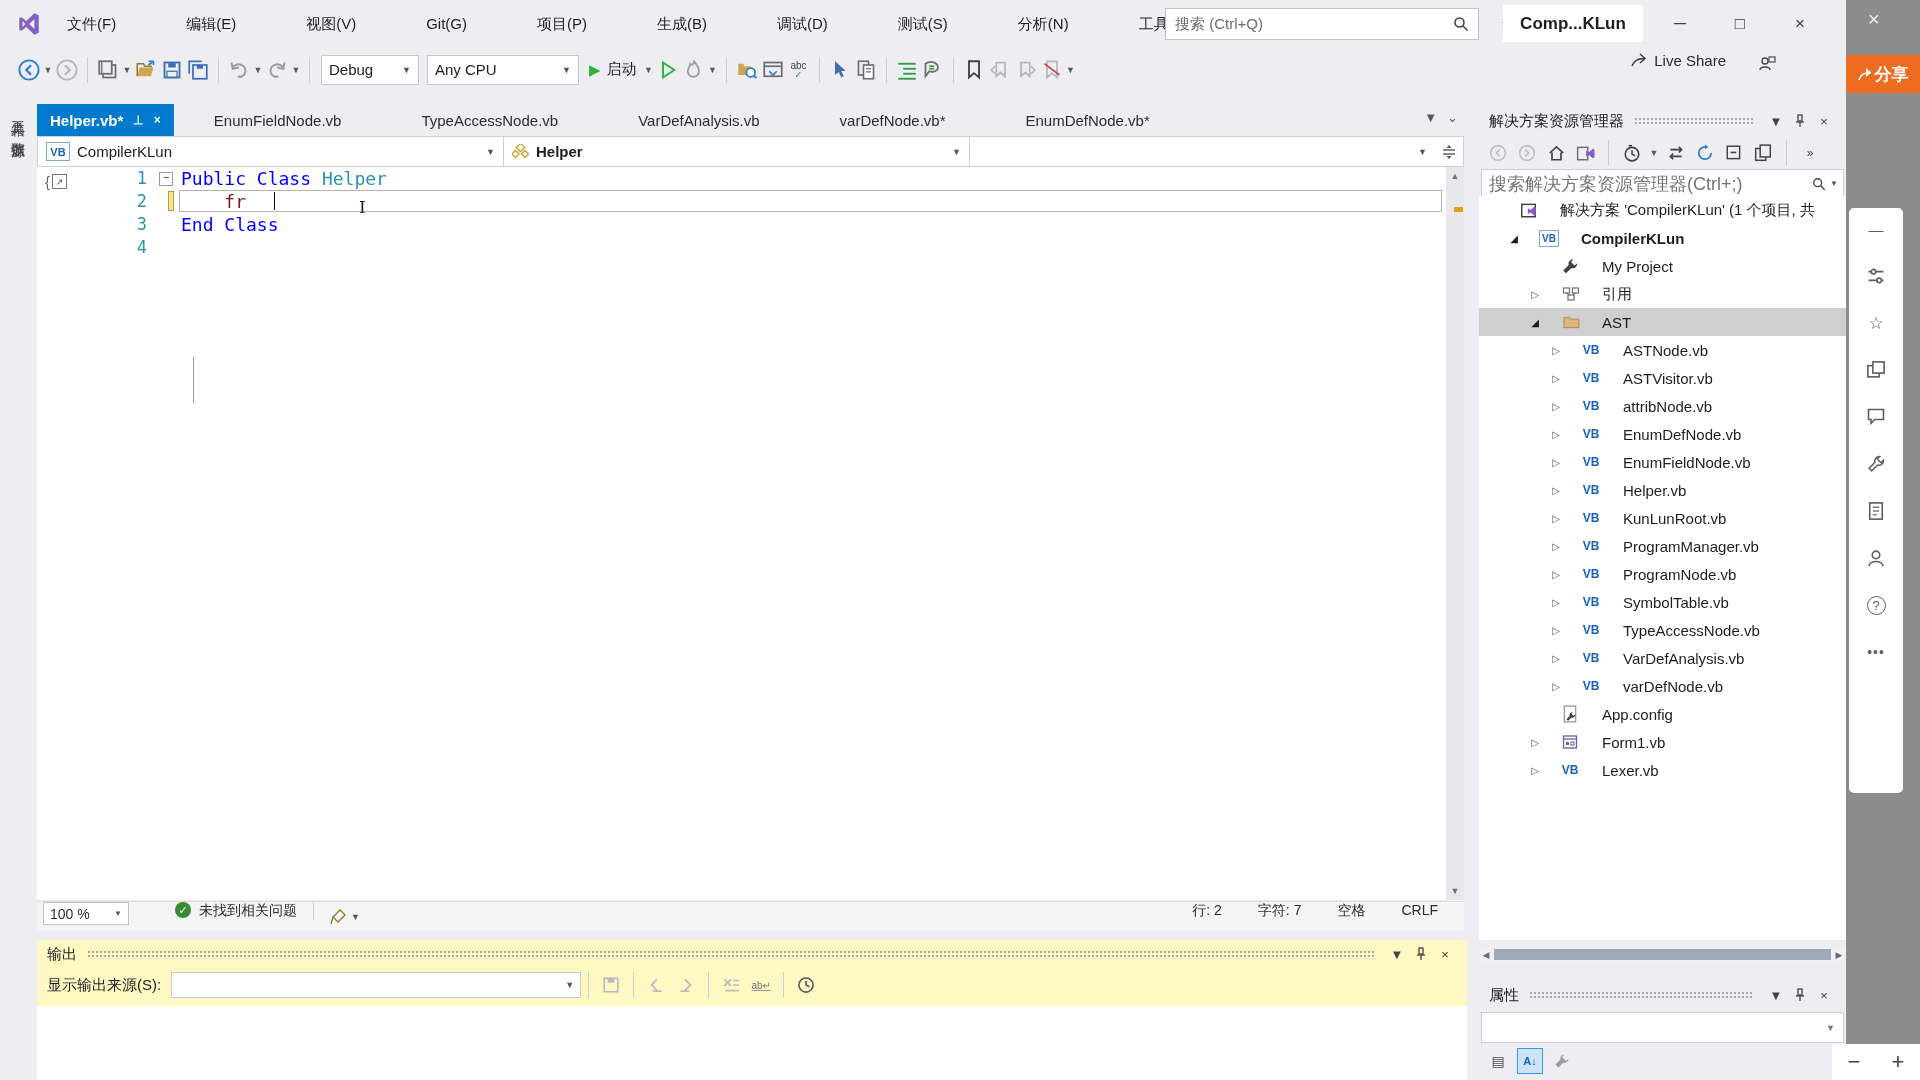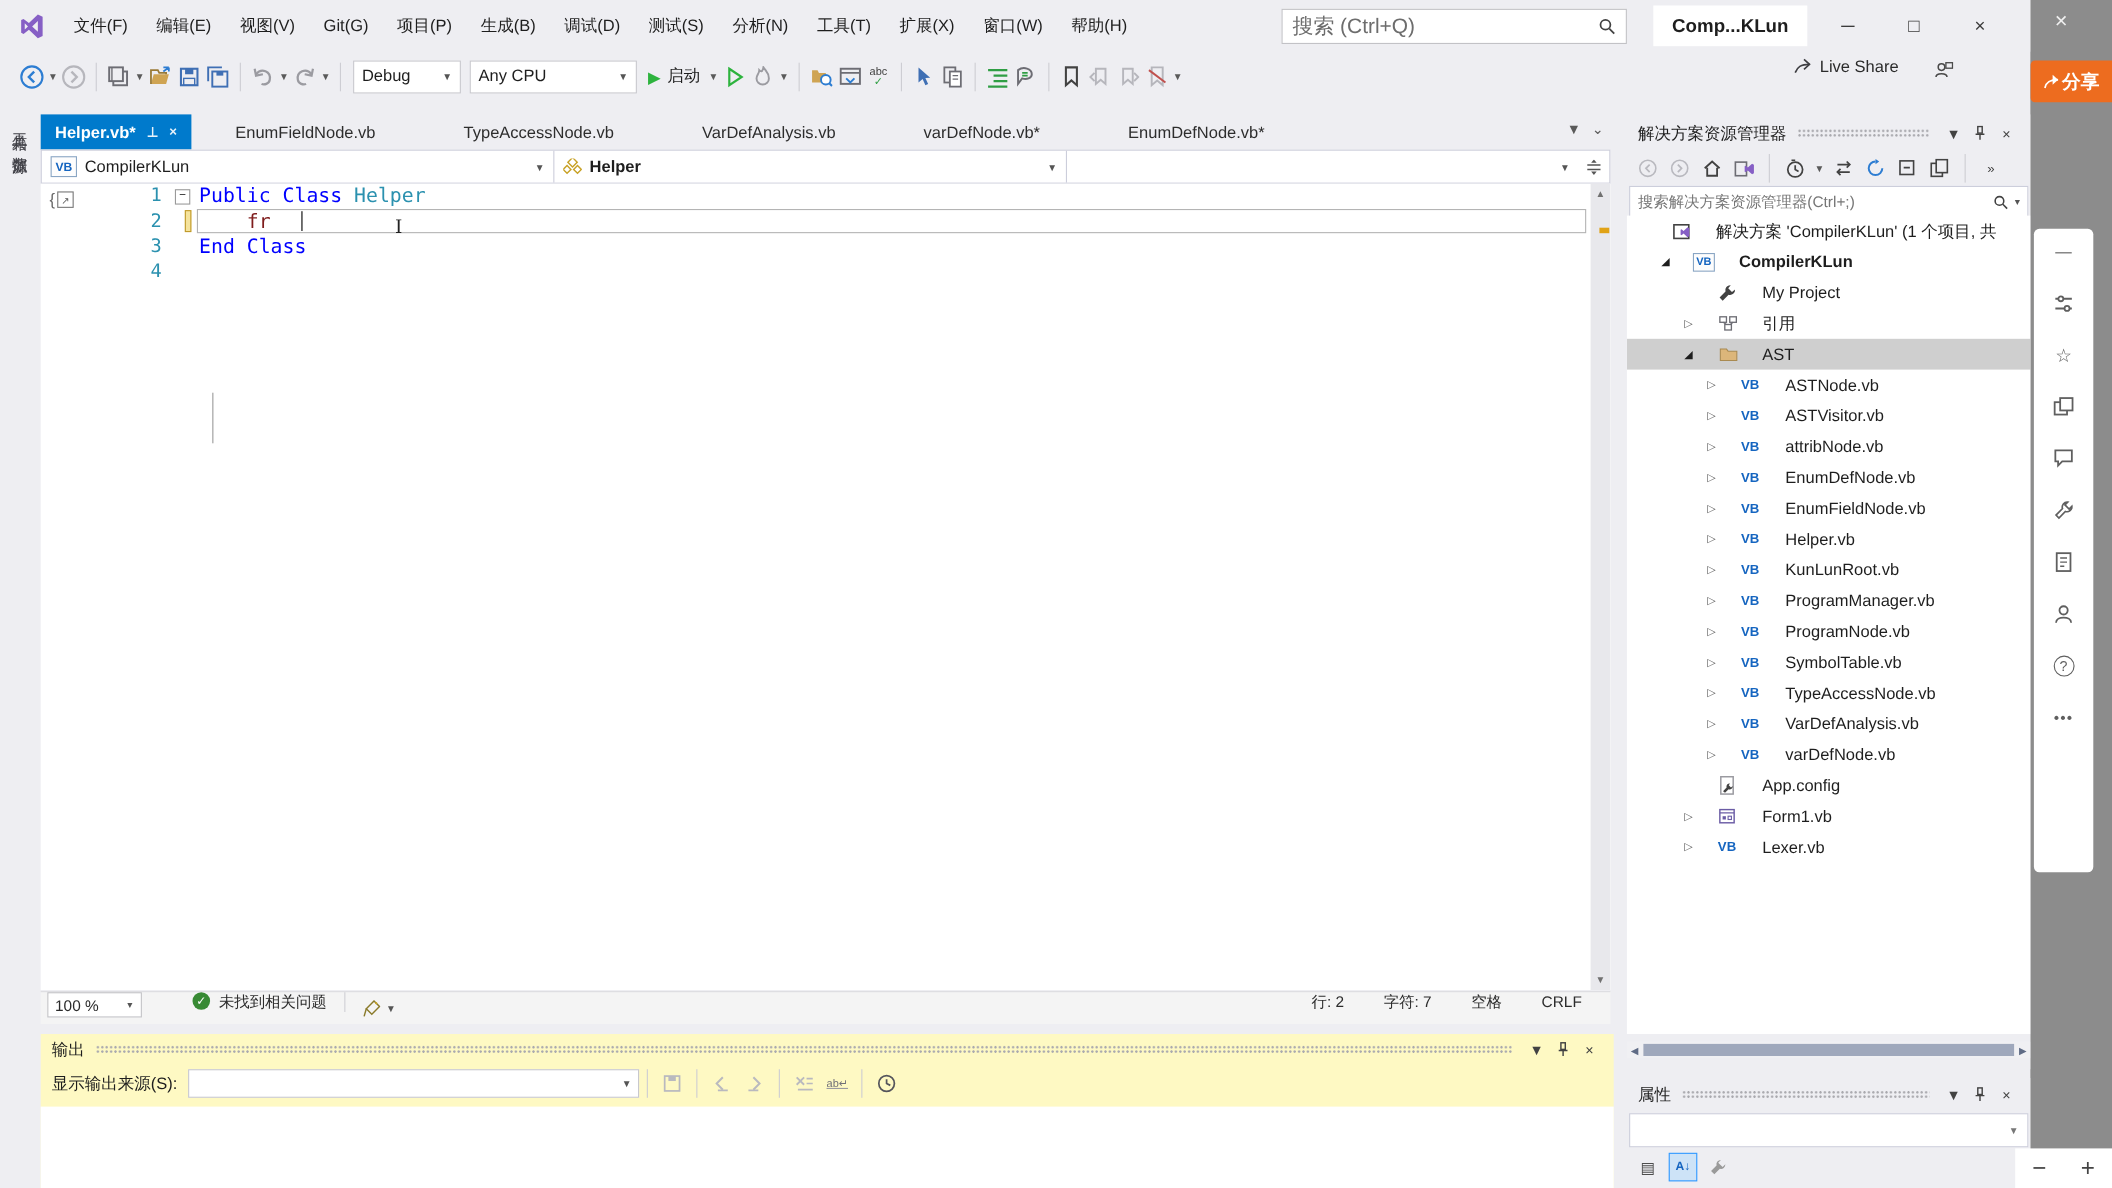--- a/index.html
+++ b/index.html
@@ -6,21 +6,21 @@
   #root{position:relative;width:1920px;height:1080px;overflow:hidden;
         font-family:"Liberation Sans",sans-serif;background:#8c8c8c;
         -webkit-font-smoothing:antialiased;color:#1e1e1e;}
   .vs{position:absolute;left:0;top:0;width:1846px;height:1080px;background:#eeeef2;}
 
   
   .titlebar{position:absolute;left:0;top:0;width:1846px;height:47px;display:flex;align-items:center;background:#eeeef2;}
   .vslogo{width:30px;height:26px;margin:0 10px 0 14px;}
   .menu-item{font-size:15px;padding:0 13px;height:47px;line-height:47px;cursor:default;white-space:nowrap;}
   .qsearch{position:absolute;left:1165px;top:8px;width:312px;height:30px;background:#fff;border:1px solid #c2c2c6;display:flex;align-items:center;}
-  .qsearch .ph{flex:1;font-size:19px;color:#6d6d6d;padding-left:9px;}
+  .qsearch .ph{flex:1;font-size:15px;color:#6d6d6d;padding-left:9px;}
   .titlebox{position:absolute;left:1503px;top:5px;width:140px;height:37px;background:#fff;display:flex;align-items:center;justify-content:center;font-weight:bold;font-size:17px;}
   .wincontrols{position:absolute;left:1650px;top:0;height:47px;display:flex;}
   .wc{width:60px;height:47px;display:flex;align-items:center;justify-content:center;font-size:17px;color:#3b3b3b;}
 
   
   .toolbar{position:absolute;left:0;top:47px;width:1846px;height:45px;display:flex;align-items:center;padding-left:16px;box-sizing:border-box;}
   .tbi{height:30px;min-width:24px;display:flex;align-items:center;justify-content:center;margin:0 1px;color:#424242;font-size:15px;}
   .tbi svg{display:block;}
   .tb-sep{width:1px;height:26px;background:#cdcdd3;margin:0 7px;}
   .tb-caret{font-size:9px;color:#5a5a5a;width:12px;display:flex;justify-content:center;}
@@ -89,21 +89,21 @@
   .out-combo{width:410px;height:26px;background:#fff;border:1px solid #c8c8ce;margin-left:10px;display:flex;align-items:center;box-sizing:border-box;}
   .out-combo .car{margin-left:auto;font-size:9px;color:#555;padding-right:6px;}
   .out-ic{width:30px;display:flex;justify-content:center;align-items:center;color:#9a9aa0;font-size:14px;text-decoration:underline;}
   .out-body{position:absolute;left:0;top:66px;right:0;bottom:0;background:#fff;}
 
   
   .soldock{position:absolute;left:1479px;top:104px;width:367px;height:868px;background:#eeeef2;}
   .sol-toolbar{height:30px;display:flex;align-items:center;padding-left:6px;gap:3px;}
   .sol-ic{width:26px;height:24px;display:flex;align-items:center;justify-content:center;color:#424242;font-size:15px;}
   .sol-search{margin:1px 2px;height:27px;background:#fff;border:1px solid #cccedb;display:flex;align-items:center;}
-  .sol-search .ph{flex:1;font-size:14px;color:#767676;padding-left:7px;white-space:nowrap;overflow:hidden;}
+  .sol-search .ph{flex:1;font-size:18px;color:#767676;padding-left:7px;white-space:nowrap;overflow:hidden;}
   .tree{position:absolute;left:0;top:92px;right:0;bottom:32px;background:#fff;overflow:hidden;}
   .trow{display:flex;align-items:center;height:28px;font-size:15px;white-space:nowrap;gap:17px;}
   .trow.selected{background:#cfcfcf;}
   .trow .exp{width:16px;flex:none;font-size:10px;color:#5b5b5b;text-align:center;}
   .trow .exp.filled{color:#1e1e1e;}
   .trow .ticn{width:20px;flex:none;display:flex;justify-content:center;margin-right:5px;}
   .trow.bold .lbl{font-weight:bold;}
   .vbtxt{color:#1565c0;font-weight:bold;font-size:12px;}
   .hscroll{position:absolute;left:0;bottom:10px;height:15px;right:0;background:#f0f0f3;display:flex;align-items:center;}
   .hscroll .ar{font-size:9px;color:#5f6b85;width:14px;text-align:center;}
@@ -126,21 +126,21 @@
 </head>
 <body>
 
 <div id="root">
   <div class="vs">
 
     <div class="titlebar">
       <svg class="vslogo" viewBox="0 0 24 24">
         <path fill="#865fc5" d="M17 2 L9.5 9.2 L5 5.7 L3 6.6 L3 17.4 L5 18.3 L9.5 14.8 L17 22 L21 20 L21 4 Z M6 14.7 L6 9.3 L8.7 12 Z M12.2 12 L17 7.5 L17 16.5 Z"></path>
       </svg>
-      <div id="menu-items" style="display:flex;height:47px;">
+      <div id="menu-items" style="display:flex;height:47px;gap:44px;">
           <span class="menu-item">文件(F)</span>
           <span class="menu-item">编辑(E)</span>
           <span class="menu-item">视图(V)</span>
           <span class="menu-item">Git(G)</span>
           <span class="menu-item">项目(P)</span>
           <span class="menu-item">生成(B)</span>
           <span class="menu-item">调试(D)</span>
           <span class="menu-item">测试(S)</span>
           <span class="menu-item">分析(N)</span>
           <span class="menu-item">工具(T)</span>

